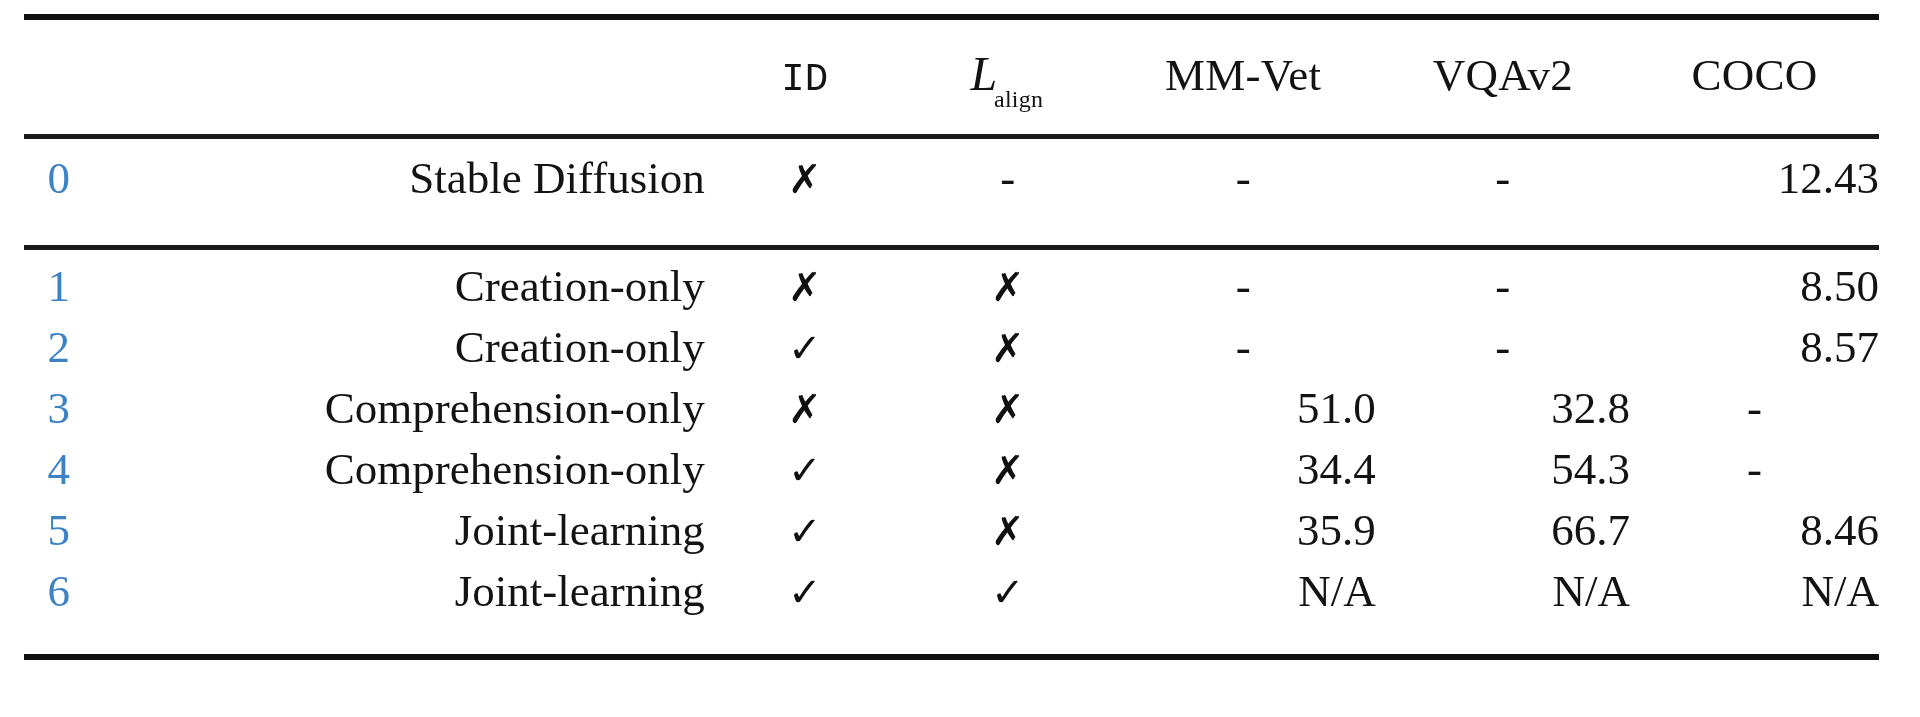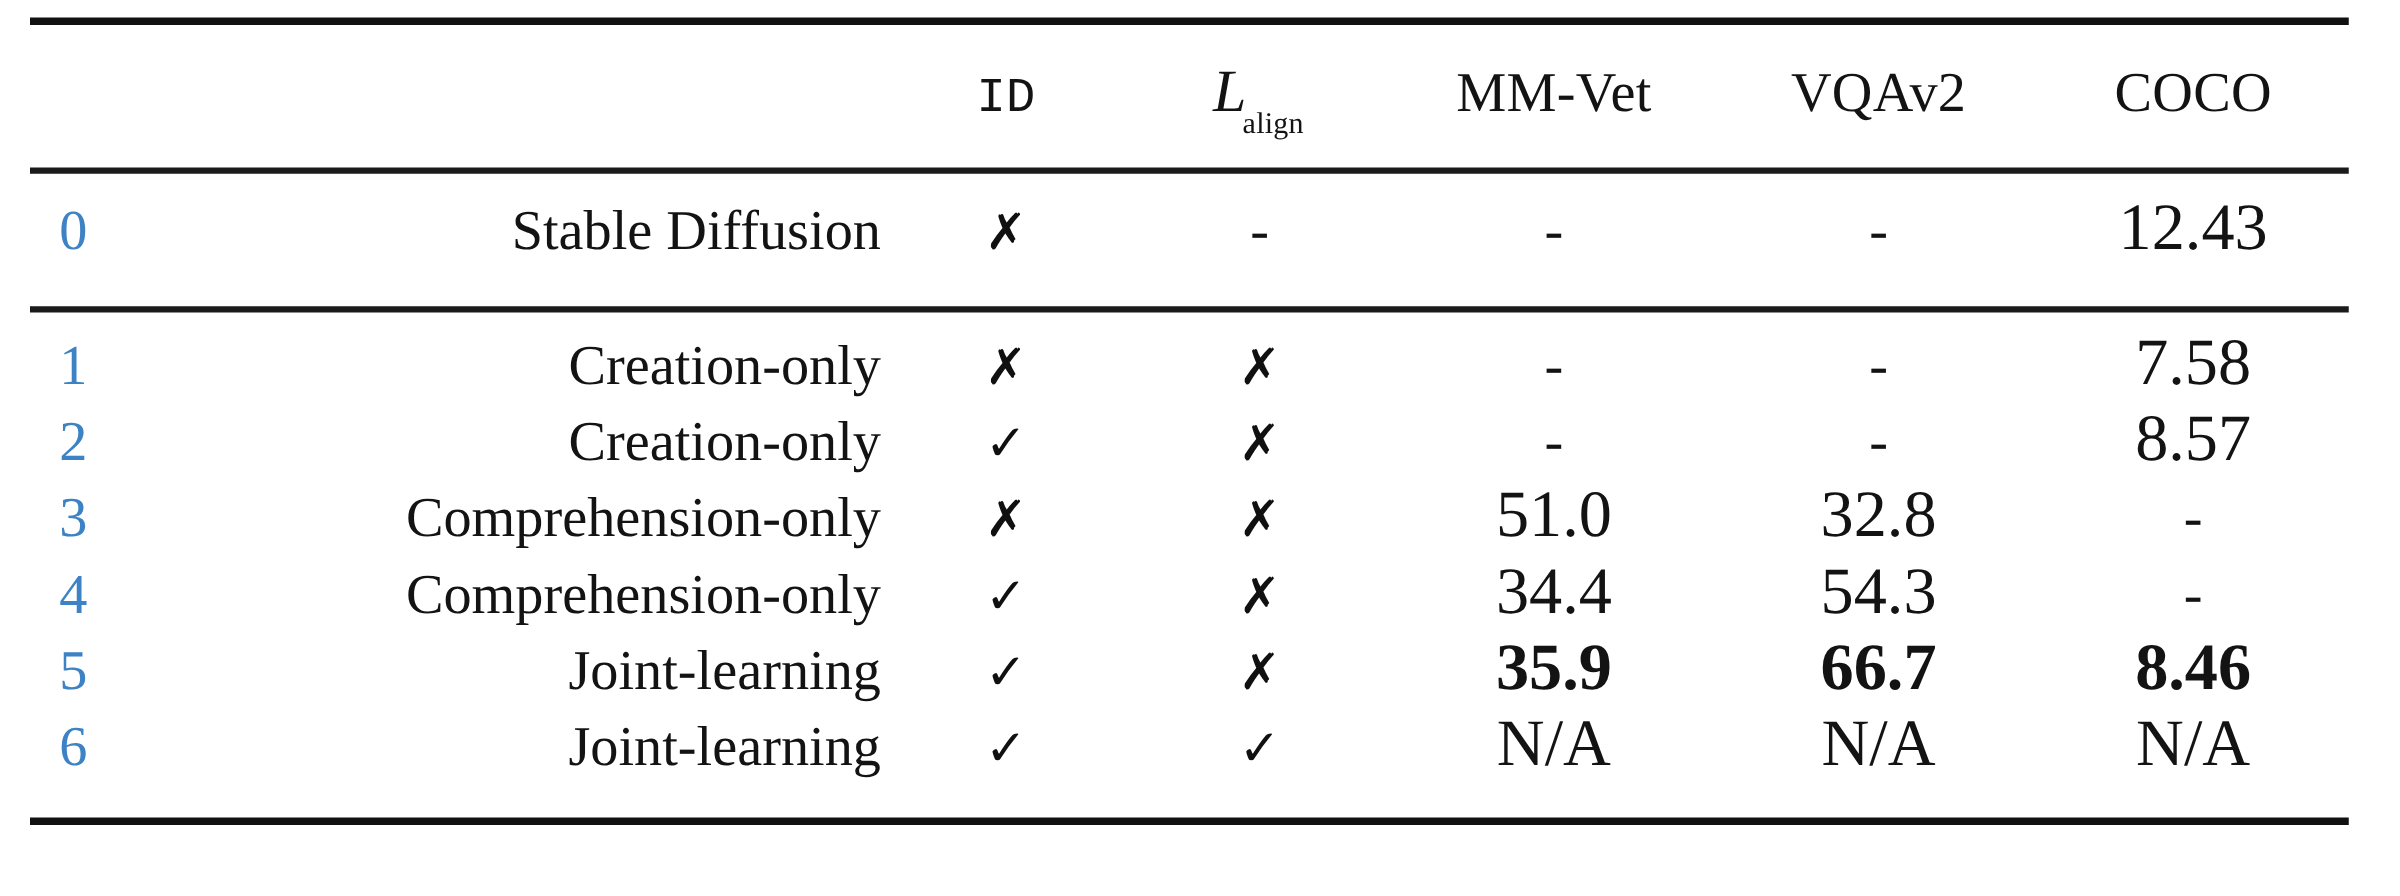--- a/index.html
+++ b/index.html
@@ -124,24 +124,24 @@
   }
   .cell-mark {
     text-align: center;
     font-family: "DejaVu Sans", sans-serif;
     font-size: 40px;
     font-weight: bold;
     color: #101010;
     line-height: 1;
   }
   .cell-num {
-    text-align: center;
-    font-size: 53px;
-  }
-  .cell-num.bold { font-weight: bold; }
+    text-align: right;
+    font-size: 45px;
+  }
+  .cell-num.bold { font-weight: normal; }
   .cell-dash {
     text-align: center;
     font-size: 45px;
   }
 
   tr.data-row > td { height: 61px; }
   tr.head-row > th { height: 62px; }
   tr.first-row > td { height: 72px; }
 </style>
 </head>
@@ -215,21 +215,21 @@
           <td class="sp-row" colspan="7"></td>
         </tr>
 
         <tr class="data-row">
           <td class="cell-id">1</td>
           <td class="cell-method">Creation-only</td>
           <td class="cell-mark">✗</td>
           <td class="cell-mark">✗</td>
           <td class="cell-dash">-</td>
           <td class="cell-dash">-</td>
-          <td class="cell-num">7.58</td>
+          <td class="cell-num">8.50</td>
         </tr>
 
         <tr class="data-row">
           <td class="cell-id">2</td>
           <td class="cell-method">Creation-only</td>
           <td class="cell-mark">✓</td>
           <td class="cell-mark">✗</td>
           <td class="cell-dash">-</td>
           <td class="cell-dash">-</td>
           <td class="cell-num">8.57</td>

